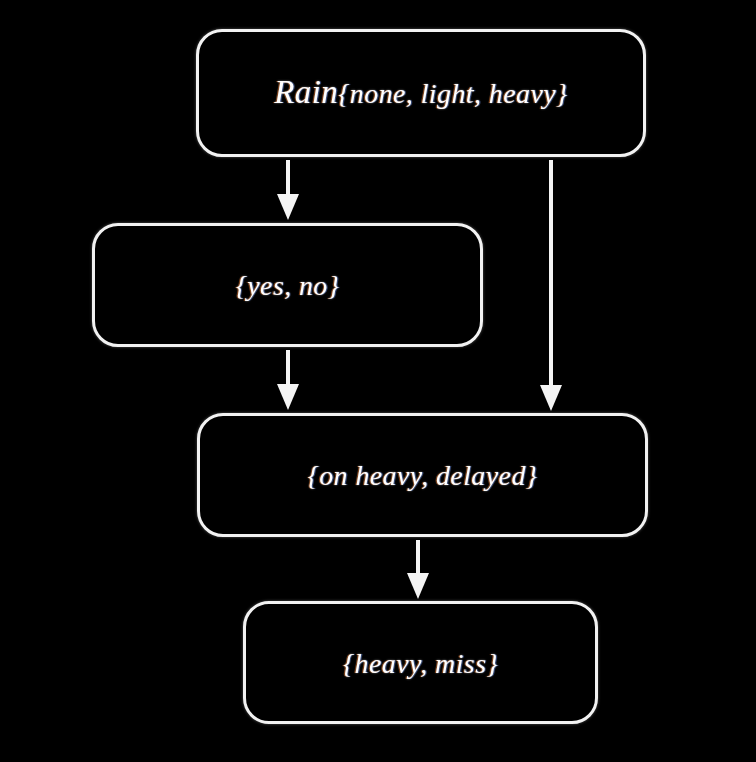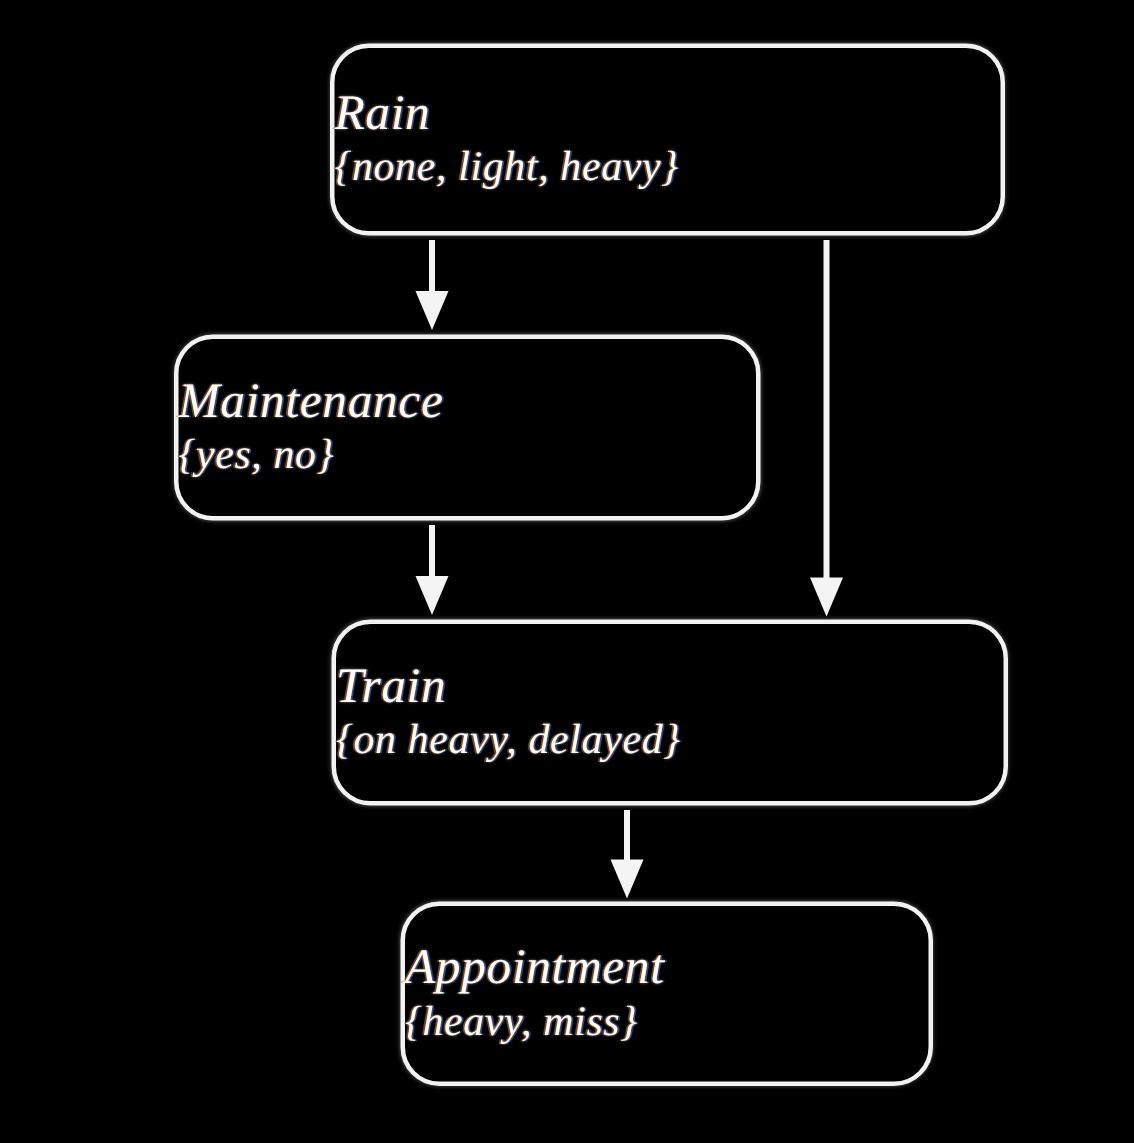--- a/index.html
+++ b/index.html
@@ -23,29 +23,28 @@
   }
 
   
   .node {
     position: absolute;
     box-sizing: border-box;
     background: #000000;
     border: 3px solid #f2f2f2;
     border-radius: 26px;
     display: flex;
-    flex-direction: column;
-    align-items: flex-start;
+    flex-direction: row;
+    align-items: center;
     justify-content: center;
     text-align: center;
     line-height: 1.08;
     color: #ffffff;
     font-style: italic;
     box-shadow: 0 0 3px rgba(255,255,255,0.35);
-    margin-left: 24px;
   }
 
   .node-name {
     font-size: 33px;
     letter-spacing: 0.4px;
     white-space: nowrap;
     
     text-shadow:
       -1.2px 0 0 rgba(196, 96, 28, 0.55),
        1.2px 0 0 rgba(86, 126, 220, 0.45),
@@ -114,27 +113,24 @@
       <polygon class="edge-head" points="418,599 407,573 429,573"></polygon>
     </g>
   </svg>
 
   <div class="node" id="node-rain">
     <div class="node-name">Rain</div>
     <div class="node-values">{none, light, heavy}</div>
   </div>
 
   <div class="node" id="node-maintenance">
-    <div class="node-name">Maintenance</div>
     <div class="node-values">{yes, no}</div>
   </div>
 
   <div class="node" id="node-train">
-    <div class="node-name">Train</div>
     <div class="node-values">{on heavy, delayed}</div>
   </div>
 
   <div class="node" id="node-appointment">
-    <div class="node-name">Appointment</div>
     <div class="node-values">{heavy, miss}</div>
   </div>
 
 </div>
 
 </body></html>

